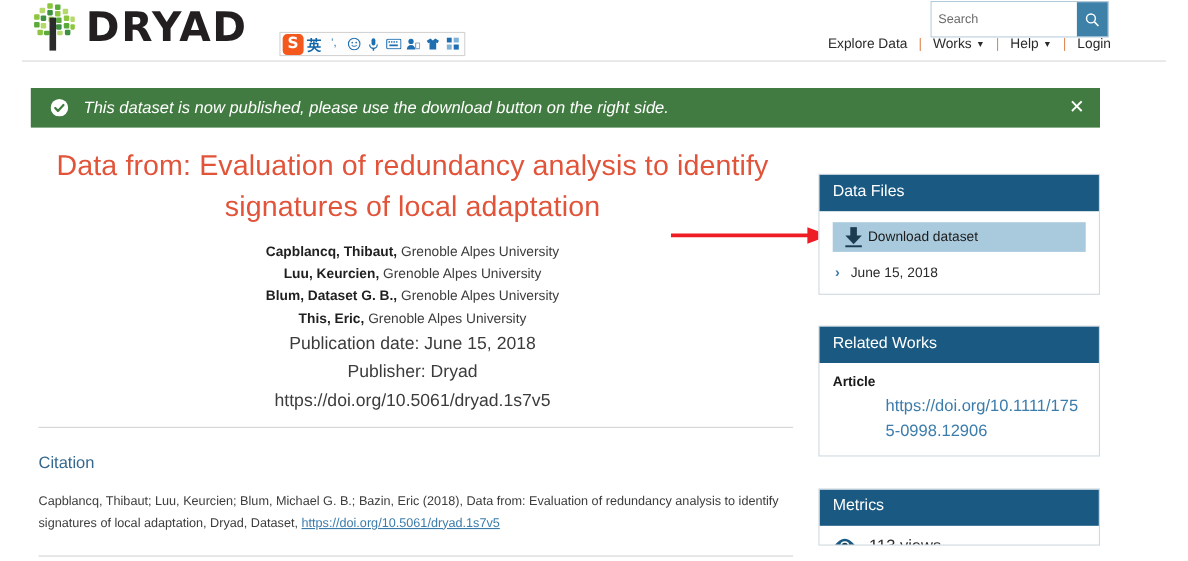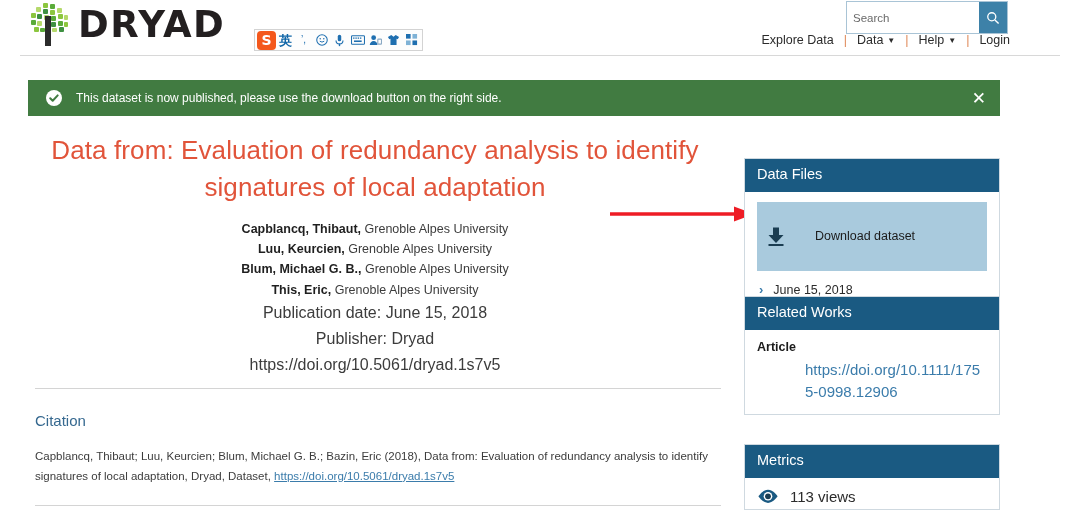--- a/index.html
+++ b/index.html
@@ -66,21 +66,21 @@
   .caret { font-size: 8px; }
   .hdr-rule { position: absolute; left: 20px; right: 20px; top: 55px; height: 1px; background: #d8d8d8; }
 
   
   .banner {
     position: absolute; left: 28px; top: 80px; width: 972px; height: 36px;
     background: #417b41; display: flex; align-items: center;
     padding: 0 14px 0 18px; color: #fff;
   }
   .check-ico { width: 16px; height: 16px; flex: 0 0 16px; }
-  .banner-text { font-size: 12px; margin-left: 14px; flex: 1; }
+  .banner-text { font-size: 15px; margin-left: 14px; flex: 1; font-style: italic; }
   .banner-close {
     background: none; border: none; color: #fff; font-size: 17px;
     font-weight: bold; cursor: pointer; line-height: 1;
     font-family: "DejaVu Sans", sans-serif;
   }
 
   
   .main-col { position: absolute; left: 35px; top: 132px; width: 680px; text-align: center; }
   .ds-title {
     font-size: 26px; color: #e1543a; font-weight: normal;
@@ -105,40 +105,40 @@
   
   .panel { position: absolute; width: 256px; background: #fff; border: 1px solid #cfd9e0; }
   .panel-head {
     background: #1a5a82; color: #fff; font-size: 14.5px;
     padding: 8px 12px 9px; line-height: 1.1;
   }
   .panel-body { padding: 10px 12px 12px; }
 
   #panel-data-files { left: 744px; top: 158px; }
   .dl-btn {
-    display: flex; align-items: center; gap: 30px;
-    background: #a9cadd; padding: 25px 10px; cursor: pointer;
+    display: flex; align-items: center; gap: 4px;
+    background: #a9cadd; padding: 4px 10px; cursor: pointer;
     border: none; width: 100%; text-align: left;
   }
   .dl-btn-label { font-size: 12.5px; color: #1b1b1b; }
   .version-row {
     display: flex; align-items: center; gap: 10px;
     margin-top: 12px; cursor: pointer; padding-left: 2px;
   }
   .chev { color: #3b7cab; font-size: 13px; font-weight: bold; line-height: 1; }
   .version-label { font-size: 12.5px; color: #2b2b2b; }
 
   #panel-related { left: 744px; top: 296px; }
   .rw-type { font-size: 12.5px; font-weight: bold; color: #1b1b1b; }
   .rw-link {
     display: block; font-size: 15px; color: #3b7cab;
     margin-top: 5px; line-height: 1.45; word-break: break-all; text-decoration: none; padding-left: 48px;
   }
 
-  #panel-metrics { left: 744px; top: 444px; height: 66px; overflow: hidden; }
+  #panel-metrics { left: 744px; top: 444px; height: 52px; overflow: hidden; }
   .metric-row { display: flex; align-items: center; gap: 11px; }
   .metric-text { font-size: 15px; color: #2b2b2b; }
 
   
   .red-arrow { position: absolute; left: 608px; top: 205px; width: 148px; height: 18px; }
 </style>
 </head>
 <body>
 
 <div class="page">
@@ -235,21 +235,21 @@
         </svg>
       </button>
     </div>
 
     <div class="nav">
       <span class="nav-item">
         <span>Explore Data</span>
       </span>
       <span class="nav-sep">|</span>
       <span class="nav-item">
-        <span>Data</span>
+        <span>Works</span>
         <span class="caret">▼</span>
       </span>
       <span class="nav-sep">|</span>
       <span class="nav-item">
         <span>Help</span>
         <span class="caret">▼</span>
       </span>
       <span class="nav-sep">|</span>
       <span class="nav-item">
         <span>Login</span>
@@ -273,21 +273,21 @@
     <div class="authors">
       <div class="author-line">
         <span class="author-name">Capblancq, Thibaut,</span>
         <span>Grenoble Alpes University</span>
       </div>
       <div class="author-line">
         <span class="author-name">Luu, Keurcien,</span>
         <span>Grenoble Alpes University</span>
       </div>
       <div class="author-line">
-        <span class="author-name">Blum, Michael G. B.,</span>
+        <span class="author-name">Blum, Dataset G. B.,</span>
         <span>Grenoble Alpes University</span>
       </div>
       <div class="author-line">
         <span class="author-name">This, Eric,</span>
         <span>Grenoble Alpes University</span>
       </div>
       <div class="meta-line">Publication date: June 15, 2018</div>
       <div class="meta-line">Publisher: Dryad</div>
       <div class="meta-line">https://doi.org/10.5061/dryad.1s7v5</div>
     </div>

